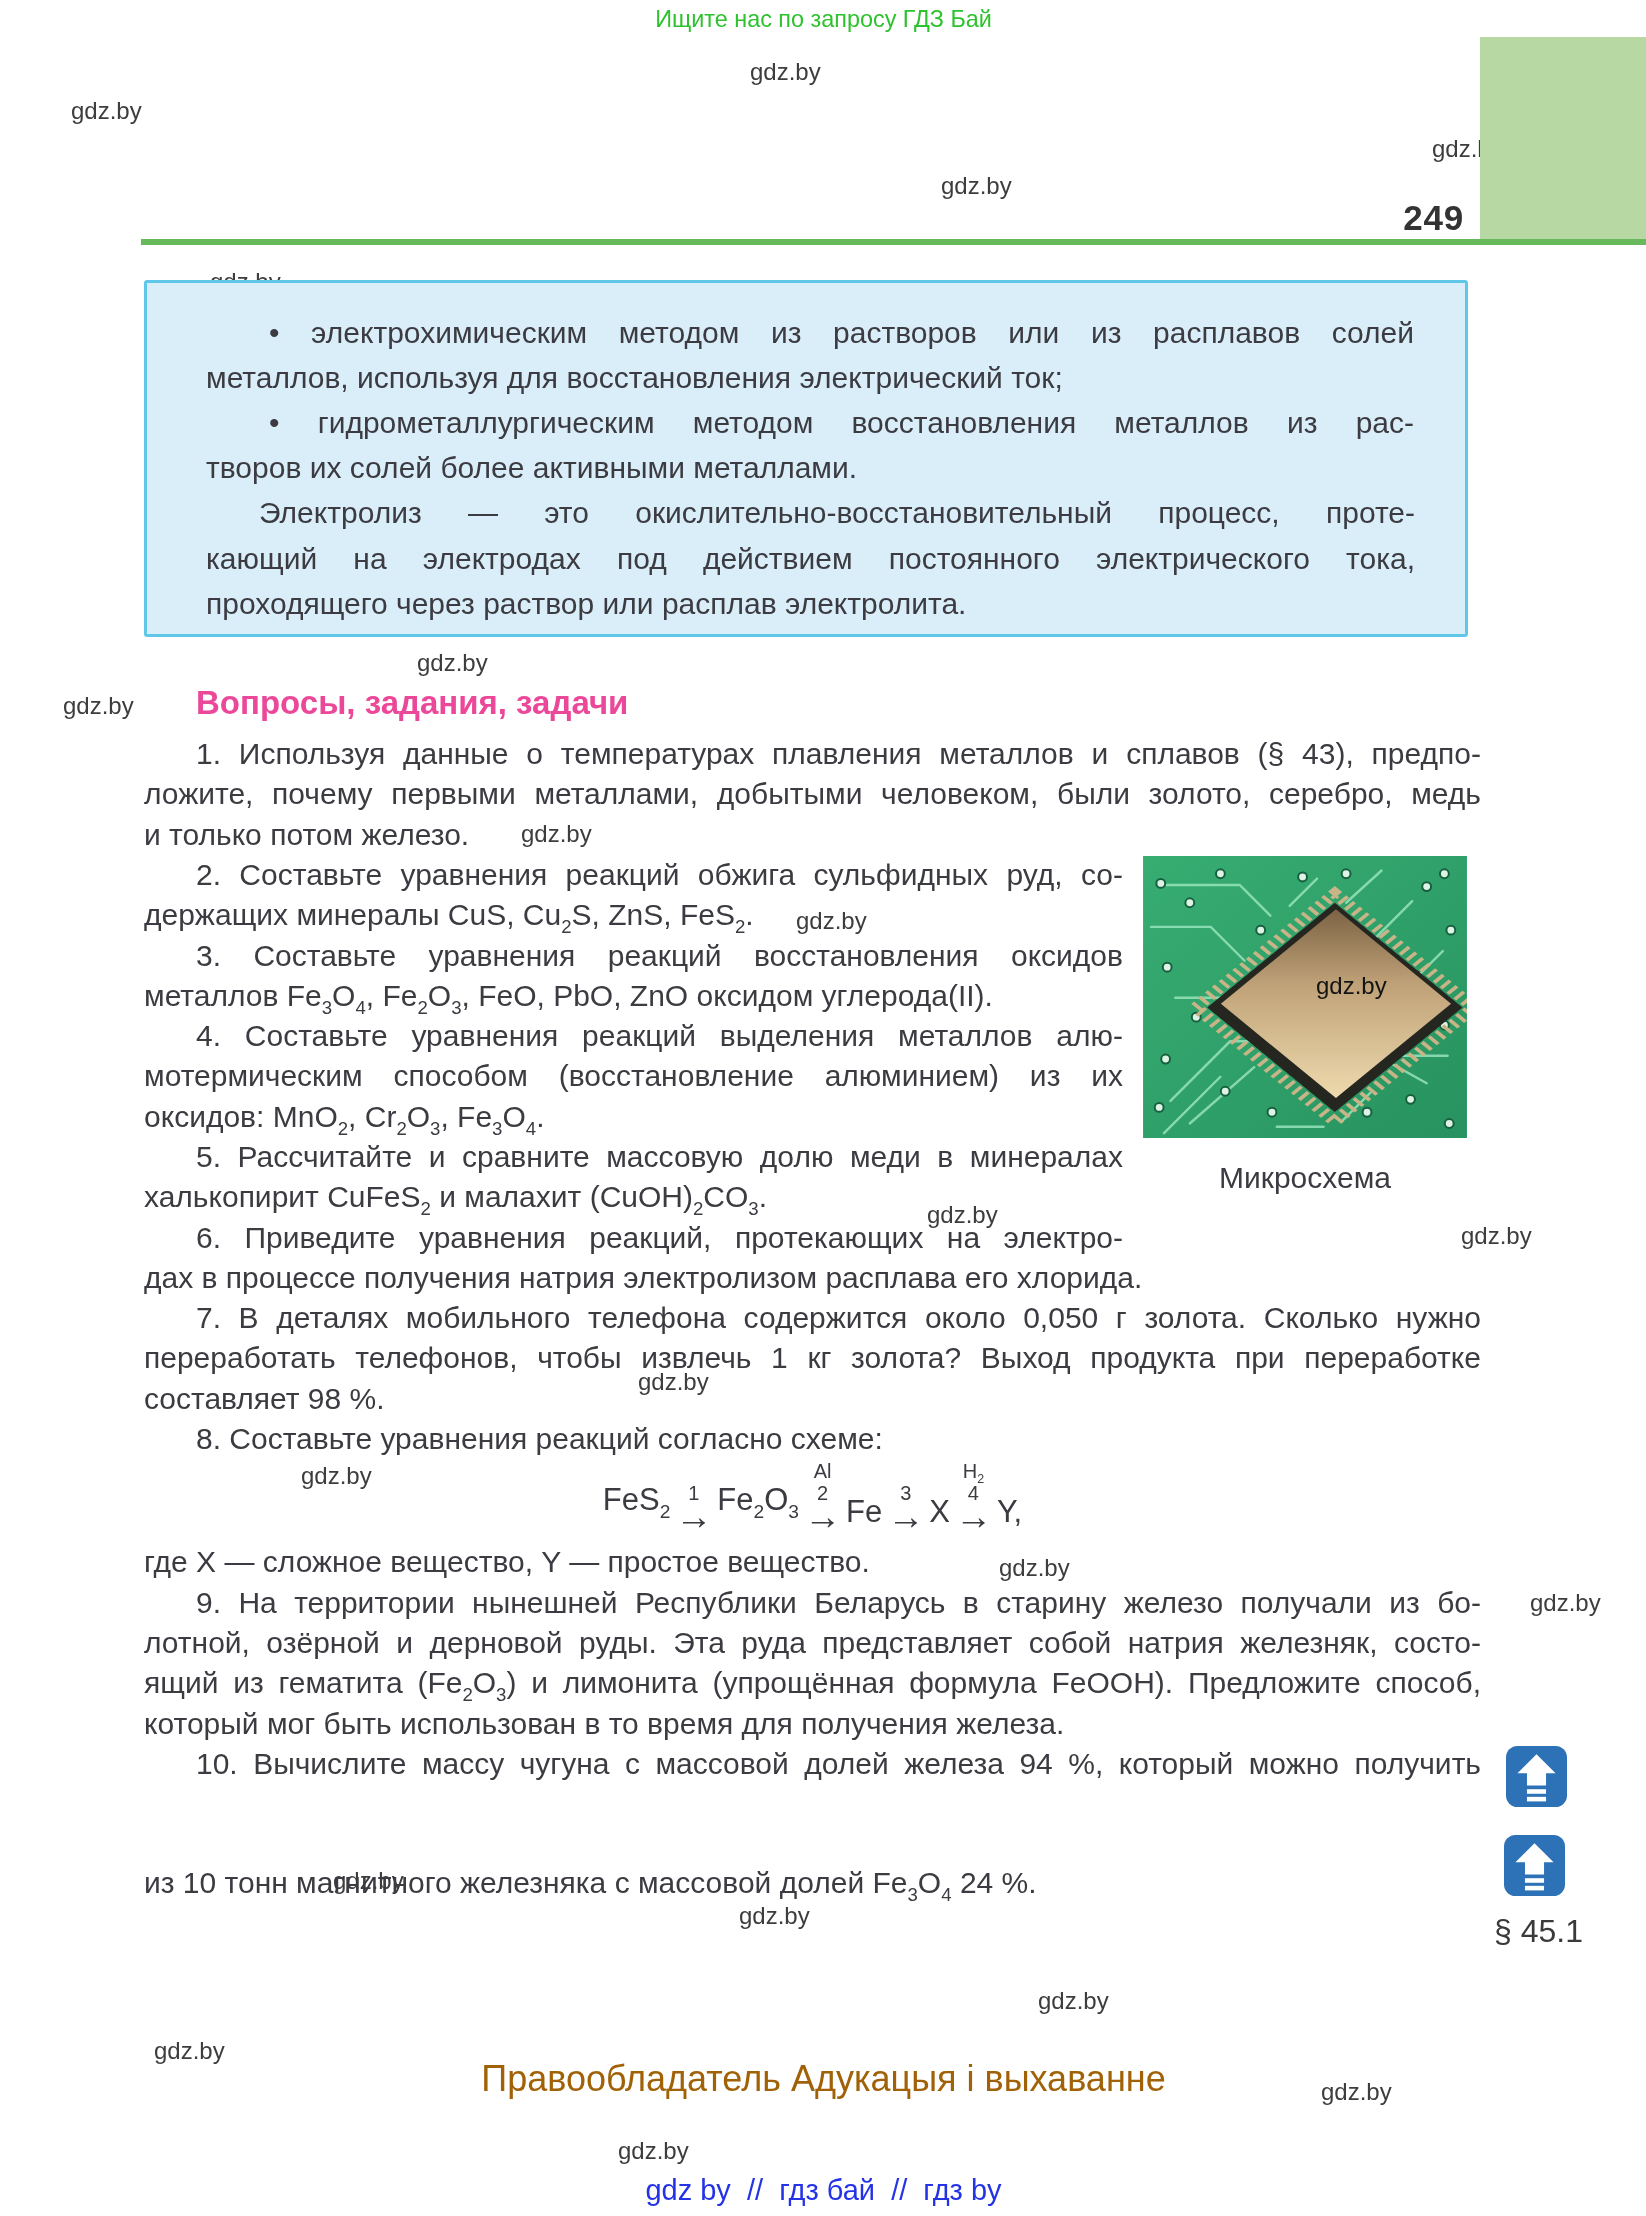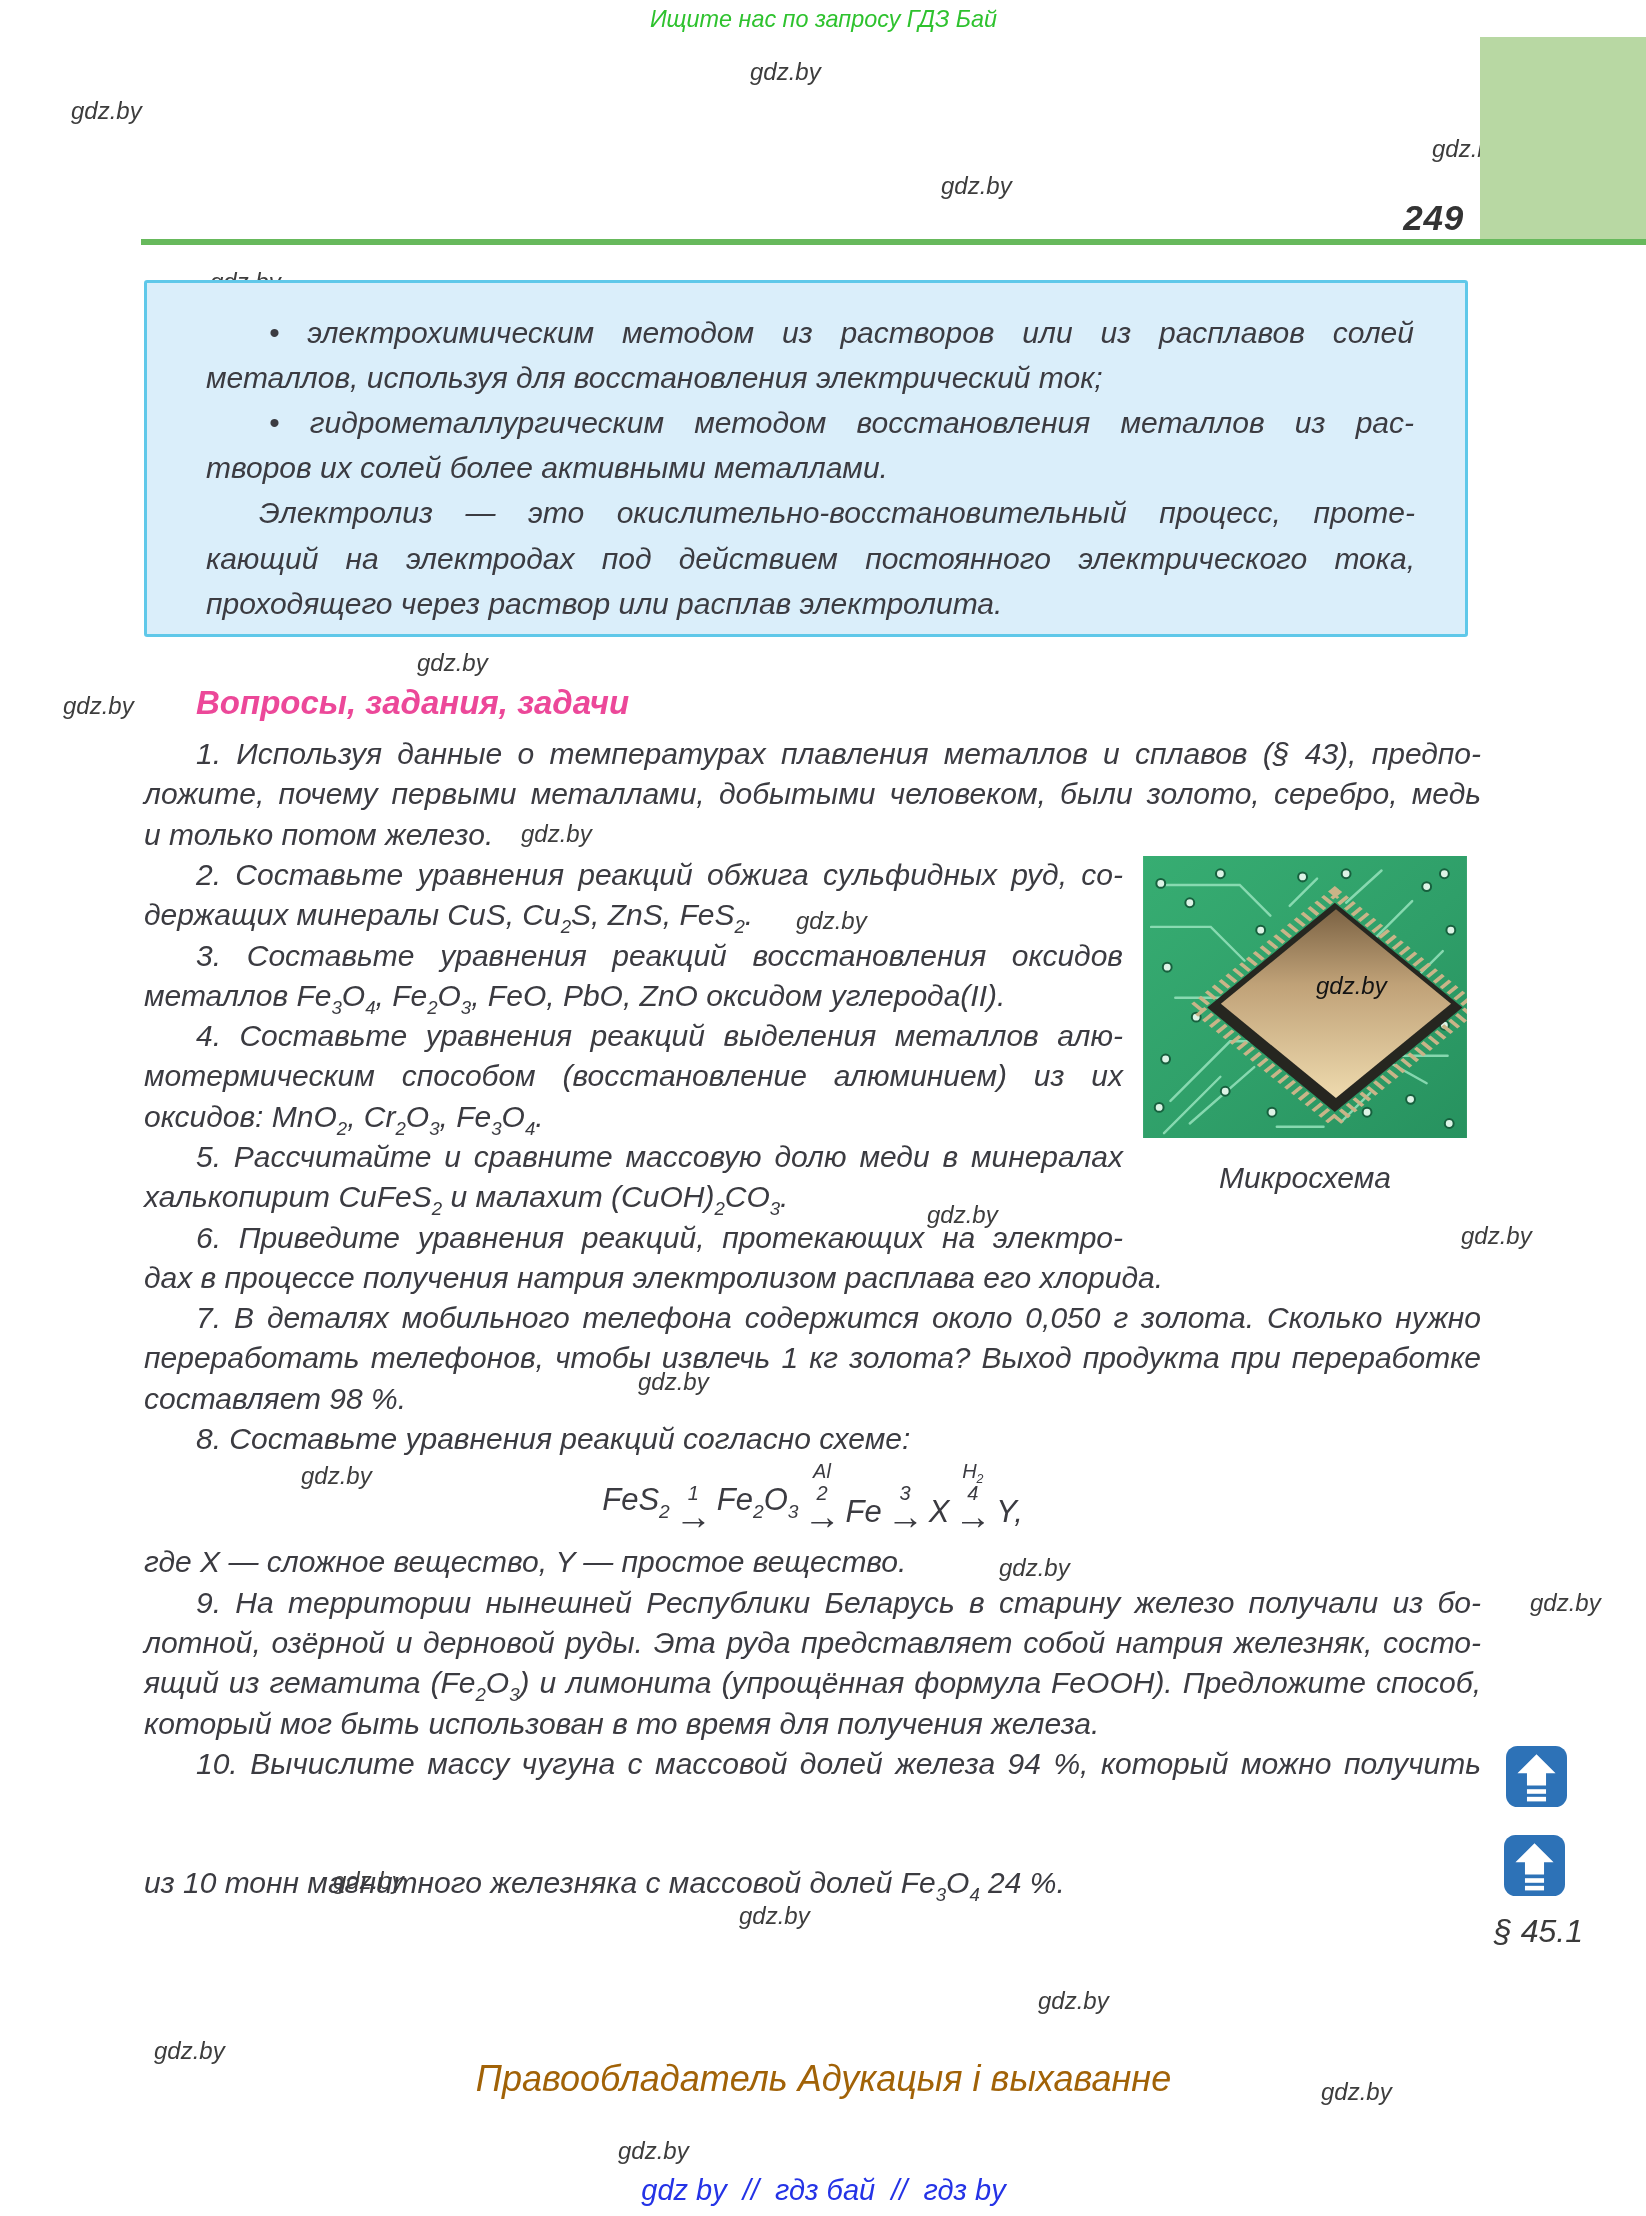--- a/index.html
+++ b/index.html
@@ -1,17 +1,17 @@
 <!DOCTYPE html>
 <html style="font-size:13px"><head>
 <meta charset="utf-8">
 <style>
   html,body{margin:0;padding:0;background:#ffffff;}
   .page{position:relative;width:1647px;height:2216px;background:#ffffff;overflow:hidden;
-        font-family:"Liberation Sans","DejaVu Sans",sans-serif;color:#3b3b41;font-style:italic;}
+        font-family:"Liberation Sans","DejaVu Sans",sans-serif;color:#3b3b41;}
   .wm{position:absolute;font-size:24px;color:#3d3d3d;}
   .banner{position:absolute;top:6.4px;left:0;width:100%;text-align:center;font-size:23.4px;color:#2ec22e;}
   .hdr-title{position:absolute;left:143px;top:201px;font-size:28px;color:#3a3a3a;}
   .pagenum{position:absolute;left:1324px;top:198px;width:140px;text-align:right;
            font-size:35px;font-weight:bold;color:#333333;letter-spacing:0.8px;}
   .greenbox{position:absolute;left:1480px;top:37px;width:167px;height:204px;background:#b8d8a3;}
   .greenline{position:absolute;left:141px;top:239px;width:1506px;height:5.6px;background:#67b95c;}
   .infobox{position:absolute;left:144px;top:280px;width:1324px;height:357px;box-sizing:border-box;
            background:#daeefa;border:3.2px solid #5fc8e9;border-radius:3.2px;}
   .ibln{position:absolute;font-size:30px;color:#3b3b41;white-space:nowrap;}

